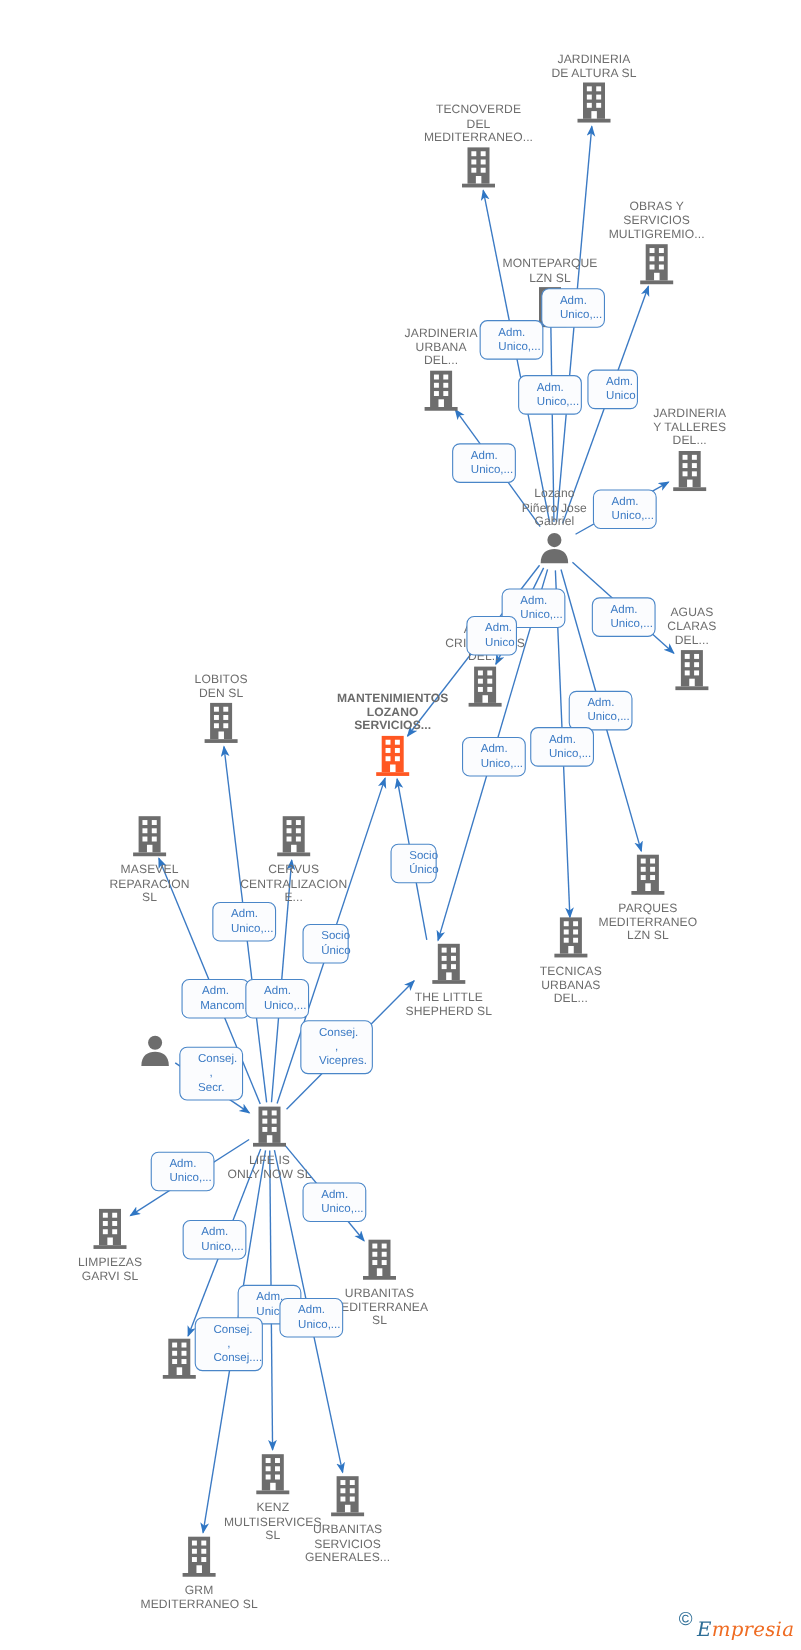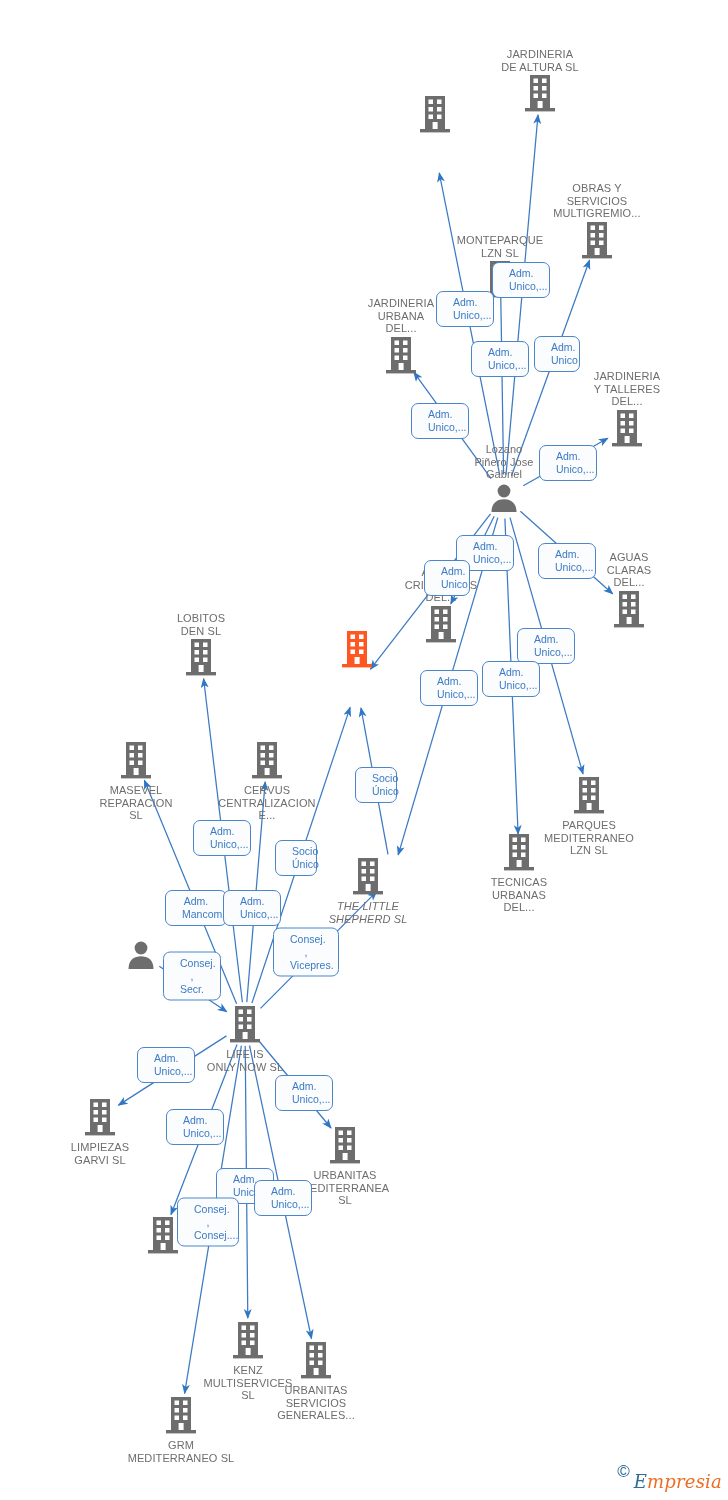--- a/index.html
+++ b/index.html
@@ -78,20 +78,23 @@
             <rect x="18" y="5.5" width="4.5" height="4.5" fill="#fff"></rect>
             <rect x="9.5" y="13" width="4.5" height="4.5" fill="#fff"></rect>
             <rect x="18" y="13" width="4.5" height="4.5" fill="#fff"></rect>
             <rect x="9.5" y="20.5" width="4.5" height="4.5" fill="#fff"></rect>
             <rect x="18" y="20.5" width="4.5" height="4.5" fill="#fff"></rect>
             <rect x="13.6" y="28" width="5" height="7" fill="#fff"></rect>
             <rect x="1" y="35" width="30" height="3.4" fill="#6d6d6d"></rect>
           </svg></span>
       </div>
       <div class="node " style="left: 435px; top: 94px;">
+        <span class="nlabel">TECNOVERDE
+DEL
+MEDITERRANEO...</span>
         <span class="glyph"><svg width="32" height="40" viewBox="0 0 32 40" aria-hidden="true">
             <rect x="6" y="2" width="20" height="33" fill="#6d6d6d"></rect>
             <rect x="9.5" y="5.5" width="4.5" height="4.5" fill="#fff"></rect>
             <rect x="18" y="5.5" width="4.5" height="4.5" fill="#fff"></rect>
             <rect x="9.5" y="13" width="4.5" height="4.5" fill="#fff"></rect>
             <rect x="18" y="13" width="4.5" height="4.5" fill="#fff"></rect>
             <rect x="9.5" y="20.5" width="4.5" height="4.5" fill="#fff"></rect>
             <rect x="18" y="20.5" width="4.5" height="4.5" fill="#fff"></rect>
             <rect x="13.6" y="28" width="5" height="7" fill="#fff"></rect>
             <rect x="1" y="35" width="30" height="3.4" fill="#6d6d6d"></rect>
@@ -210,20 +213,23 @@
             <rect x="18" y="5.5" width="4.5" height="4.5" fill="#fff"></rect>
             <rect x="9.5" y="13" width="4.5" height="4.5" fill="#fff"></rect>
             <rect x="18" y="13" width="4.5" height="4.5" fill="#fff"></rect>
             <rect x="9.5" y="20.5" width="4.5" height="4.5" fill="#fff"></rect>
             <rect x="18" y="20.5" width="4.5" height="4.5" fill="#fff"></rect>
             <rect x="13.6" y="28" width="5" height="7" fill="#fff"></rect>
             <rect x="1" y="35" width="30" height="3.4" fill="#6d6d6d"></rect>
           </svg></span>
       </div>
       <div class="node highlight" style="left: 357px; top: 629px;">
+        <span class="nlabel">MANTENIMIENTOS
+LOZANO
+SERVICIOS...</span>
         <span class="glyph"><svg width="32" height="40" viewBox="0 0 32 40" aria-hidden="true">
             <rect x="6" y="2" width="20" height="33" fill="#ff5722"></rect>
             <rect x="9.5" y="5.5" width="4.5" height="4.5" fill="#fff"></rect>
             <rect x="18" y="5.5" width="4.5" height="4.5" fill="#fff"></rect>
             <rect x="9.5" y="13" width="4.5" height="4.5" fill="#fff"></rect>
             <rect x="18" y="13" width="4.5" height="4.5" fill="#fff"></rect>
             <rect x="9.5" y="20.5" width="4.5" height="4.5" fill="#fff"></rect>
             <rect x="18" y="20.5" width="4.5" height="4.5" fill="#fff"></rect>
             <rect x="13.6" y="28" width="5" height="7" fill="#fff"></rect>
             <rect x="1" y="35" width="30" height="3.4" fill="#ff5722"></rect>
@@ -286,21 +292,21 @@
             <rect x="18" y="13" width="4.5" height="4.5" fill="#fff"></rect>
             <rect x="9.5" y="20.5" width="4.5" height="4.5" fill="#fff"></rect>
             <rect x="18" y="20.5" width="4.5" height="4.5" fill="#fff"></rect>
             <rect x="13.6" y="28" width="5" height="7" fill="#fff"></rect>
             <rect x="1" y="35" width="30" height="3.4" fill="#6d6d6d"></rect>
           </svg></span>
         <span class="nlabel">TECNICAS
 URBANAS
 DEL...</span>
       </div>
-      <div class="node " style="left: 368px; top: 856px; font-style: italic;">
+      <div class="node " style="left: 408px; top: 856px;">
         <span class="glyph"><svg width="32" height="40" viewBox="0 0 32 40" aria-hidden="true">
             <rect x="6" y="2" width="20" height="33" fill="#6d6d6d"></rect>
             <rect x="9.5" y="5.5" width="4.5" height="4.5" fill="#fff"></rect>
             <rect x="18" y="5.5" width="4.5" height="4.5" fill="#fff"></rect>
             <rect x="9.5" y="13" width="4.5" height="4.5" fill="#fff"></rect>
             <rect x="18" y="13" width="4.5" height="4.5" fill="#fff"></rect>
             <rect x="9.5" y="20.5" width="4.5" height="4.5" fill="#fff"></rect>
             <rect x="18" y="20.5" width="4.5" height="4.5" fill="#fff"></rect>
             <rect x="13.6" y="28" width="5" height="7" fill="#fff"></rect>
             <rect x="1" y="35" width="30" height="3.4" fill="#6d6d6d"></rect>

